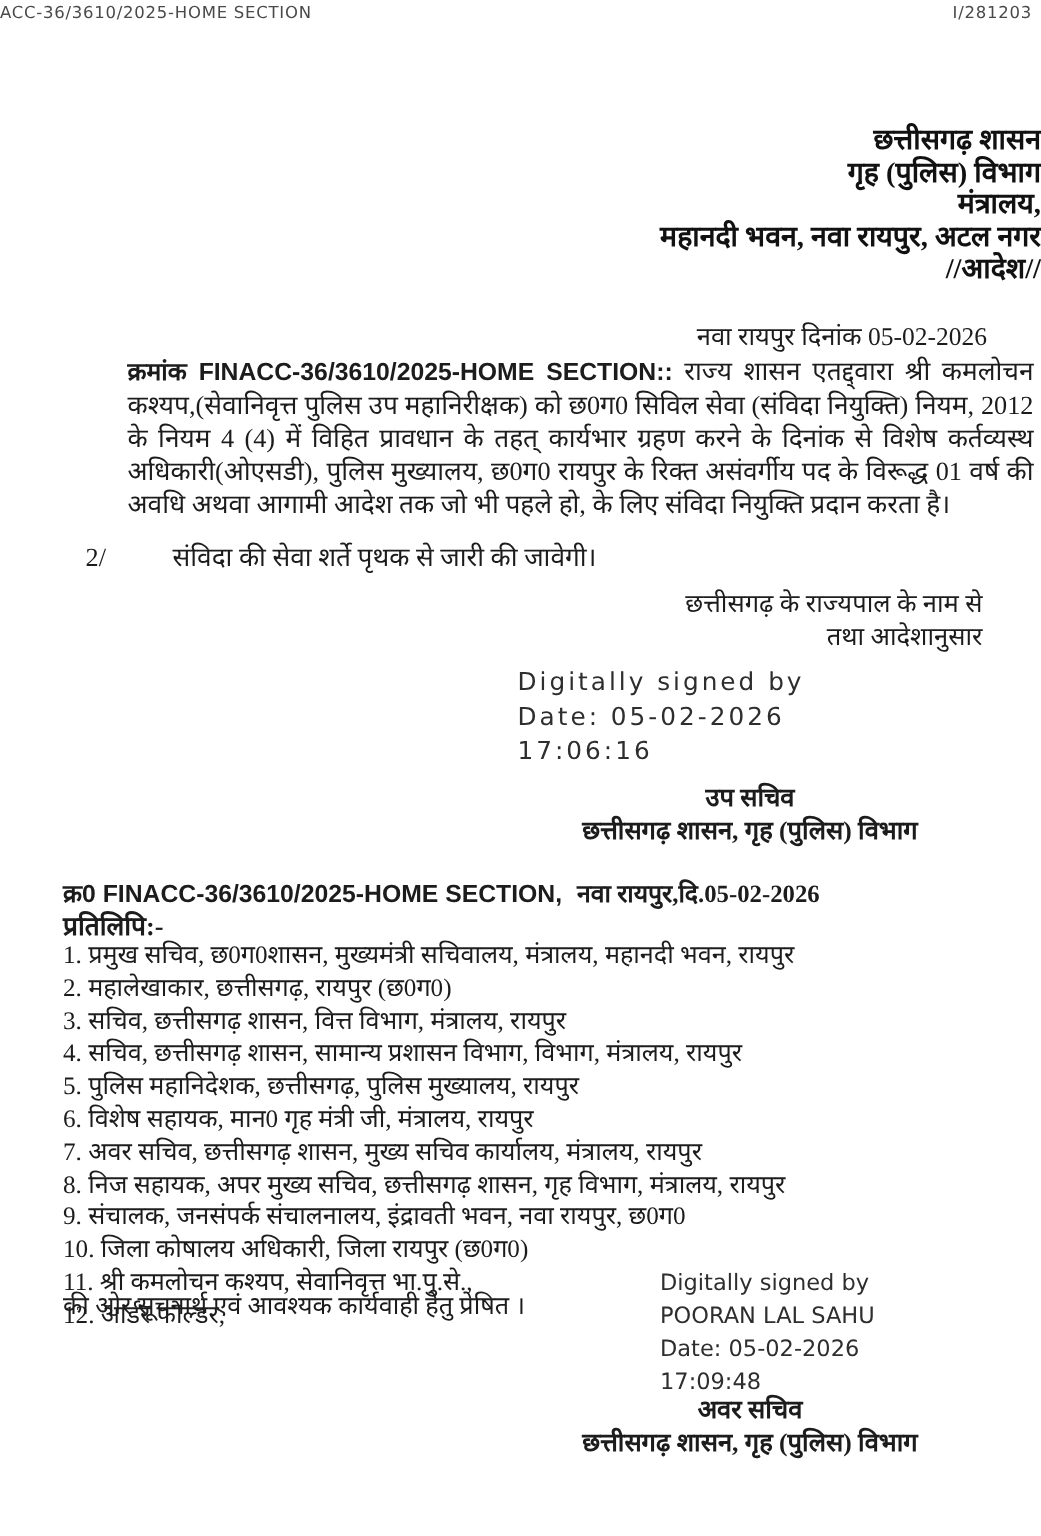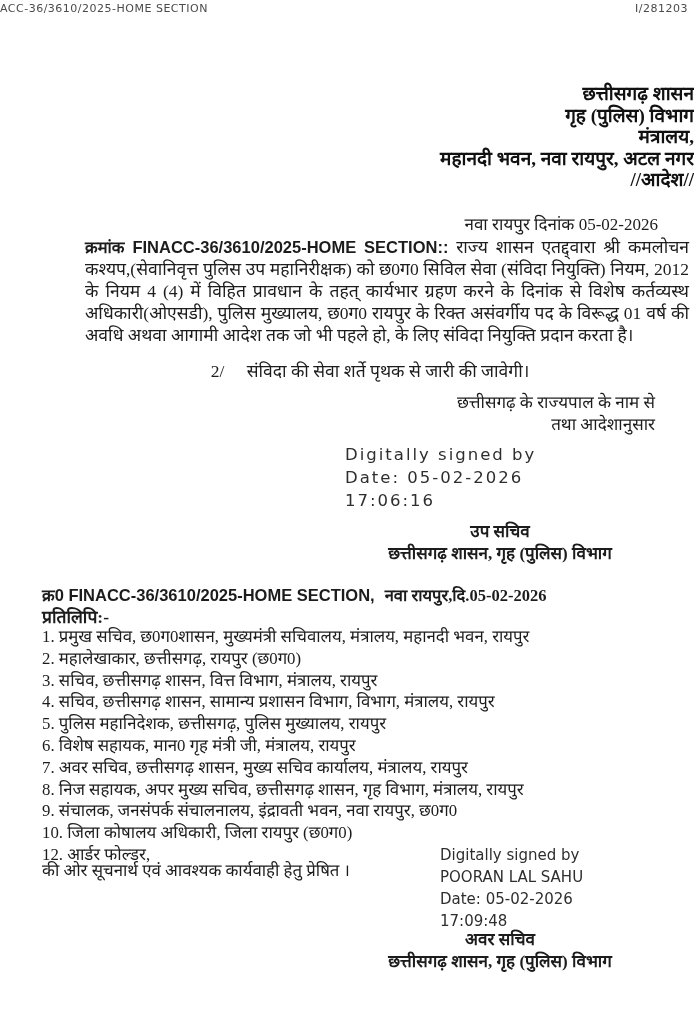--- a/index.html
+++ b/index.html
@@ -53,21 +53,20 @@
     text-align: justify;
     margin-left: 19px;
   }
   .bold-sans { font-family: "Liberation Sans", sans-serif; font-weight: bold; font-size: 16.5px; }
   .para-two {
     position: absolute;
     top: 358px;
     left: 57px;
     width: 604px;
     font-size: 17.5px;
-    text-align: center;
   }
   .para-two .num { display: inline-block; width: 58px; }
   .authority {
     position: absolute;
     top: 392px;
     left: 345px;
     width: 310px;
     text-align: right;
     font-size: 17px;
     line-height: 22px;
@@ -189,20 +188,21 @@
     <div>1. प्रमुख सचिव, छ0ग0शासन, मुख्यमंत्री सचिवालय, मंत्रालय, महानदी भवन, रायपुर</div>
     <div>2. महालेखाकार, छत्तीसगढ़, रायपुर (छ0ग0)</div>
     <div>3. सचिव, छत्तीसगढ़ शासन, वित्त विभाग, मंत्रालय, रायपुर</div>
     <div>4. सचिव, छत्तीसगढ़ शासन, सामान्य प्रशासन विभाग, विभाग, मंत्रालय, रायपुर</div>
     <div>5. पुलिस महानिदेशक, छत्तीसगढ़, पुलिस मुख्यालय, रायपुर</div>
     <div>6. विशेष सहायक, मान0 गृह मंत्री जी, मंत्रालय, रायपुर</div>
     <div>7. अवर सचिव, छत्तीसगढ़ शासन, मुख्य सचिव कार्यालय, मंत्रालय, रायपुर</div>
     <div>8. निज सहायक, अपर मुख्य सचिव, छत्तीसगढ़ शासन, गृह विभाग, मंत्रालय, रायपुर</div>
     <div>9. संचालक, जनसंपर्क संचालनालय, इंद्रावती भवन, नवा रायपुर, छ0ग0</div>
     <div>10. जिला कोषालय अधिकारी, जिला रायपुर (छ0ग0)</div>
+    <div>11. श्री कमलोचन कश्यप, सेवानिवृत्त भा.पु.से.,</div>
     <div>12. आर्डर फोल्डर,</div>
   </div>
 
   <div class="closing-line">की ओर सूचनार्थ एवं आवश्यक कार्यवाही हेतु प्रेषित ।</div>
 
   <div class="digi-sig-2">
     <div>Digitally signed by</div>
     <div>POORAN LAL SAHU</div>
     <div>Date: 05-02-2026</div>
     <div>17:09:48</div>

